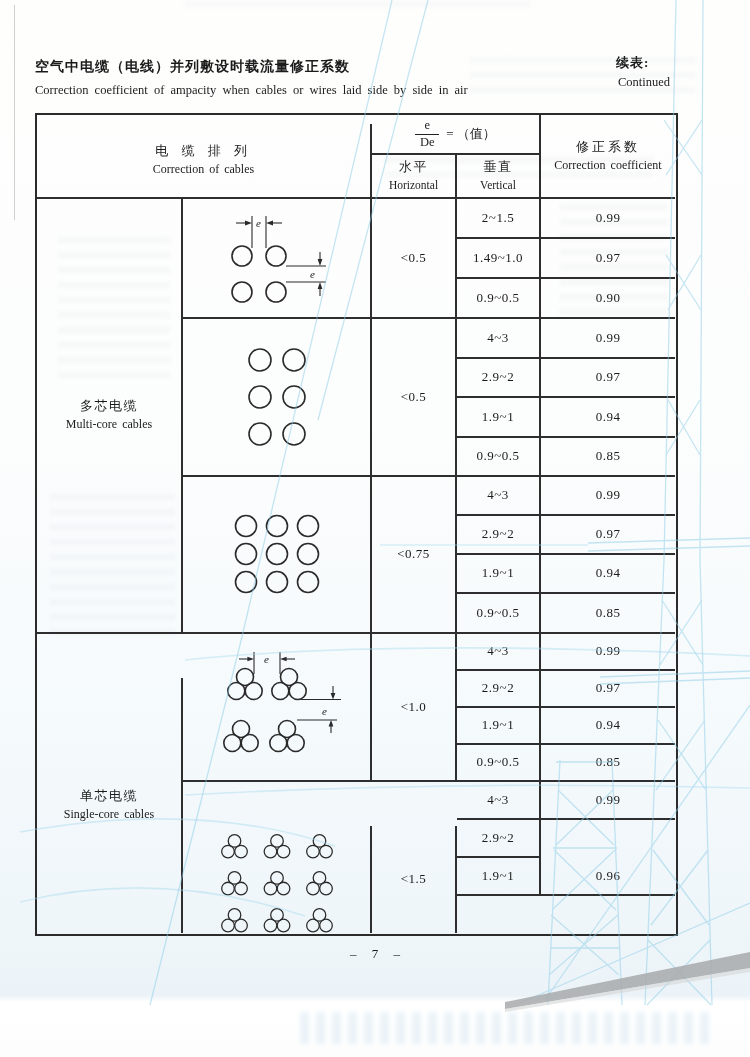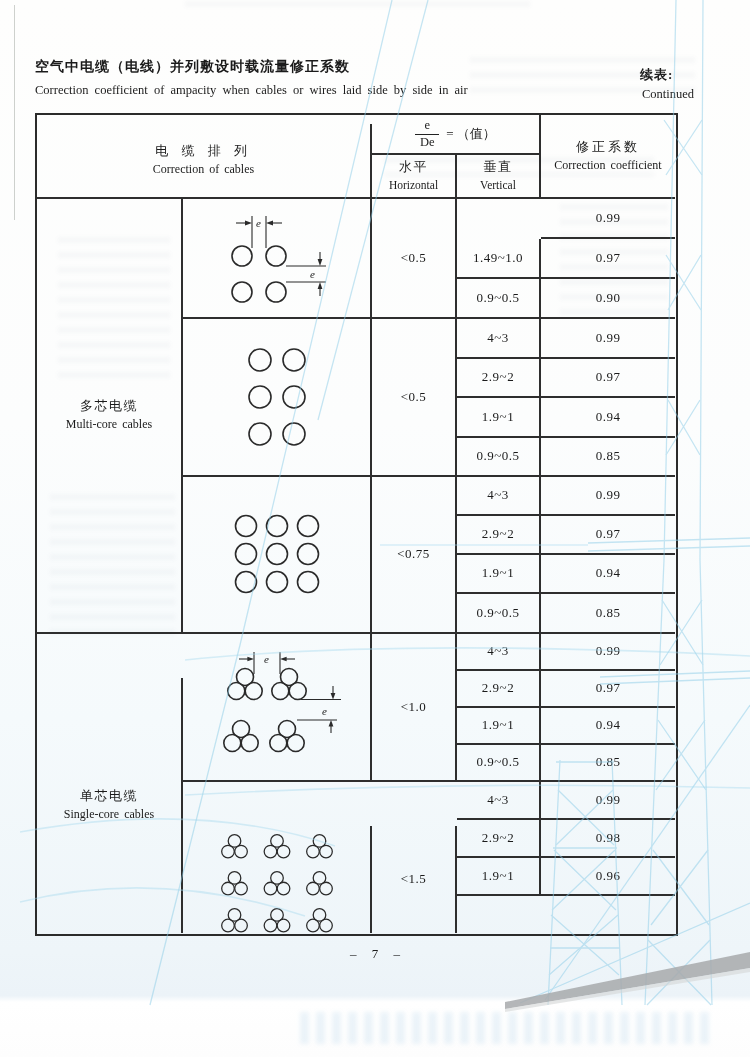--- a/index.html
+++ b/index.html
@@ -3,21 +3,21 @@
 <meta charset="utf-8">
 <style>
   html,body{margin:0;padding:0;}
   body{width:750px;height:1057px;overflow:hidden;background:#ffffff;
        font-family:"Liberation Serif","DejaVu Serif",serif;color:#1b1b1b;}
   .page{position:relative;width:750px;height:1057px;
         background:linear-gradient(180deg,#fefefd 0%,#fcfdfd 40%,#f5fafc 68%,#eef5f9 90%,#ecf3f8 94.2%,#ffffff 94.8%,#fdfdfd 100%);}
   
   .title-cn{position:absolute;left:35px;top:58px;font-size:14px;font-weight:bold;letter-spacing:1px;}
   .title-en{position:absolute;left:35px;top:83px;font-size:12.5px;word-spacing:3px;}
-  .continued{position:absolute;left:640px;top:53px;line-height:1.55;margin-top:12px;}
+  .continued{position:absolute;left:616px;top:53px;line-height:1.55;}
   .continued .cn{font-size:13px;font-weight:bold;letter-spacing:1px;}
   .continued .en{font-size:12.5px;padding-left:2px;}
   .page-number{position:absolute;left:323px;top:946px;width:110px;text-align:center;font-size:13px;letter-spacing:6px;}
   
   .grid{position:absolute;left:35px;top:113px;width:643px;height:823px;box-sizing:border-box;
         border:2.5px solid #2b2b2b;display:grid;z-index:2;
         grid-template-columns:146px 189px 85px 84px 134px;
         grid-template-rows:40px 44px 40px 40px 40px 40px 39px 40px 39px 39px 39px 39px 40px 37px 37px 37px 37px 38px 38px 38px 37px;}
   .cell{border-right:2px solid #2e2e2e;border-bottom:2px solid #2e2e2e;
         display:flex;flex-direction:column;align-items:center;justify-content:center;
@@ -213,20 +213,21 @@
           <circle class="c" cx="152.3" cy="126.5" r="8"></circle>
       </svg>
     </div>
 
     <div class="cell val" style="grid-area:3/3/6/4;">&lt;0.5</div>
     <div class="cell val" style="grid-area:6/3/10/4;">&lt;0.5</div>
     <div class="cell val" style="grid-area:10/3/14/4;">&lt;0.75</div>
     <div class="cell val" style="grid-area:14/3/18/4;">&lt;1.0</div>
     <div class="cell val lr" style="grid-area:18/3/22/4;">&lt;1.5</div>
 
+    <div class="cell val" style="grid-area:3/4/4/5;">2~1.5</div>
     <div class="cell val lc" style="grid-area:3/5/4/6;">0.99</div>
     <div class="cell val" style="grid-area:4/4/5/5;">1.49~1.0</div>
     <div class="cell val lc" style="grid-area:4/5/5/6;">0.97</div>
     <div class="cell val" style="grid-area:5/4/6/5;">0.9~0.5</div>
     <div class="cell val lc" style="grid-area:5/5/6/6;">0.90</div>
 
     <div class="cell val" style="grid-area:6/4/7/5;">4~3</div>
     <div class="cell val lc" style="grid-area:6/5/7/6;">0.99</div>
     <div class="cell val" style="grid-area:7/4/8/5;">2.9~2</div>
     <div class="cell val lc" style="grid-area:7/5/8/6;">0.97</div>
@@ -249,21 +250,20 @@
     <div class="cell val" style="grid-area:15/4/16/5;">2.9~2</div>
     <div class="cell val lc" style="grid-area:15/5/16/6;">0.97</div>
     <div class="cell val" style="grid-area:16/4/17/5;">1.9~1</div>
     <div class="cell val lc" style="grid-area:16/5/17/6;">0.94</div>
     <div class="cell val" style="grid-area:17/4/18/5;">0.9~0.5</div>
     <div class="cell val lc" style="grid-area:17/5/18/6;">0.85</div>
 
     <div class="cell val" style="grid-area:18/4/19/5;">4~3</div>
     <div class="cell val lc" style="grid-area:18/5/19/6;">0.99</div>
     <div class="cell val" style="grid-area:19/4/20/5;">2.9~2</div>
-    <div class="cell val lc" style="grid-area:19/5/20/6;">0.98</div>
     <div class="cell val" style="grid-area:20/4/21/5;">1.9~1</div>
     <div class="cell val lc" style="grid-area:20/5/21/6;">0.96</div>
     <div class="cell val lr" style="grid-area:21/4/22/5;">0.9~0.5</div>
     <div class="cell val lc lr" style="grid-area:21/5/22/6;">0.87</div>
   </div>
 
   <div class="page-number">– 7 –</div>
 
   <svg class="watermark" width="750" height="1057" viewBox="0 0 750 1057">
     <g stroke="#8ecde8" stroke-width="1.3" fill="none" opacity="0.5">

